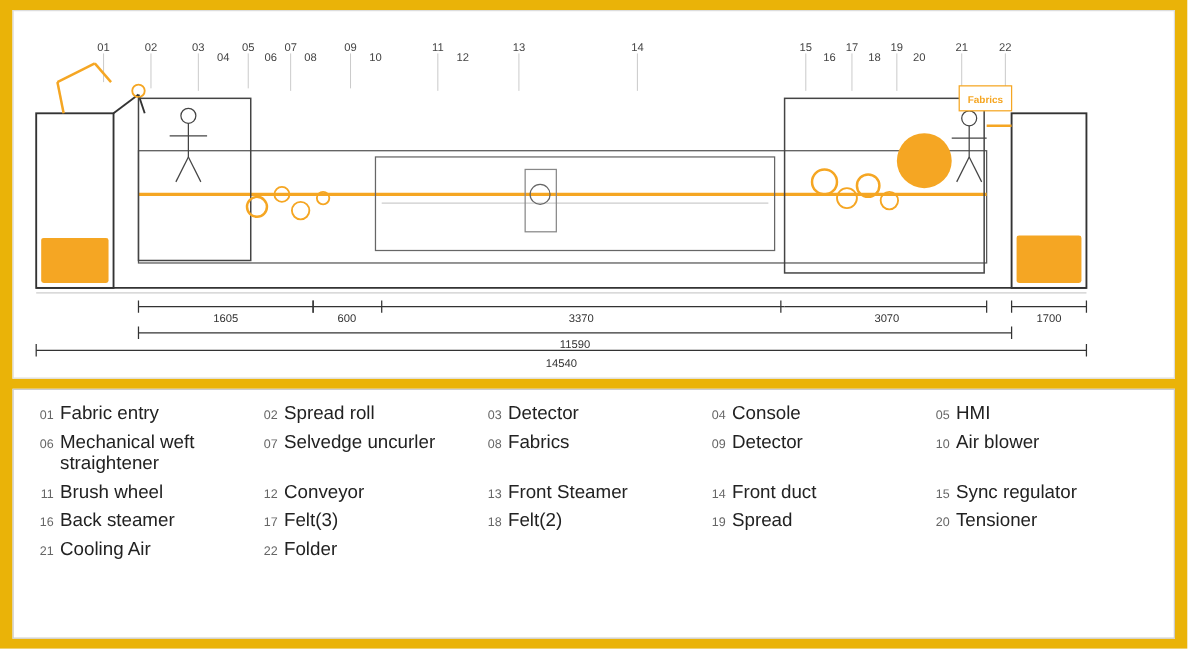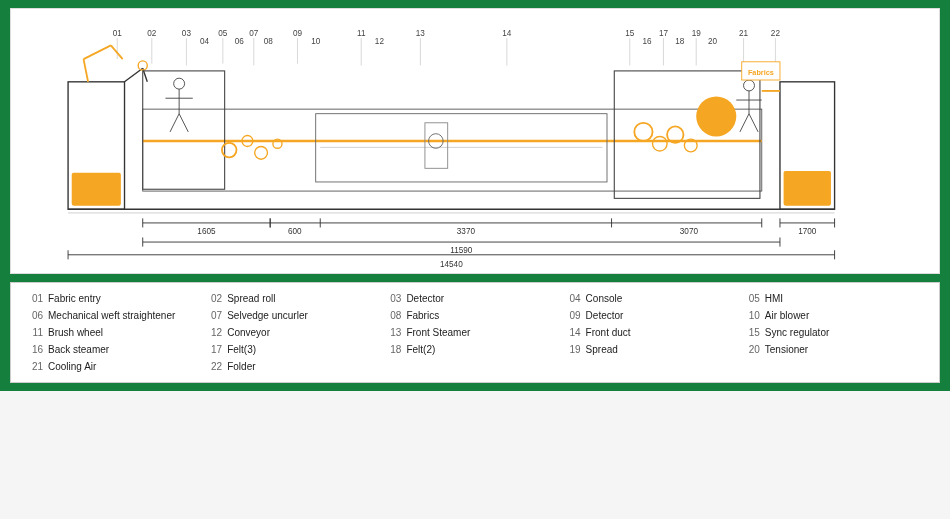--- a/index.html
+++ b/index.html
@@ -6,22 +6,22 @@
     body {
       width: 950px;
       height: 519px;
       background: #f5f5f5;
       font-family: Arial, sans-serif;
       overflow: hidden;
     }
 
     .main-container {
       width: 950px;
-      height: 391px;
-      background: #15803d;
+      height: 519px;
+      background: #eab308;
       display: flex;
       flex-direction: column;
       padding: 8px 10px;
     }
 
     
     .diagram-area {
       width: 100%;
       height: 295px;
       background: white;
@@ -59,21 +59,21 @@
     }
 
     .legend-num {
       font-size: 10px;
       color: #666;
       min-width: 16px;
       text-align: right;
     }
 
     .legend-text {
-      font-size: 10px;
+      font-size: 15px;
       color: #222;
     }
   </style>
 </head>
 <body>
 
 <div class="main-container">
 
   <div class="diagram-area">
     <svg class="diagram-svg" viewBox="0 0 930 290" xmlns="http://www.w3.org/2000/svg">

